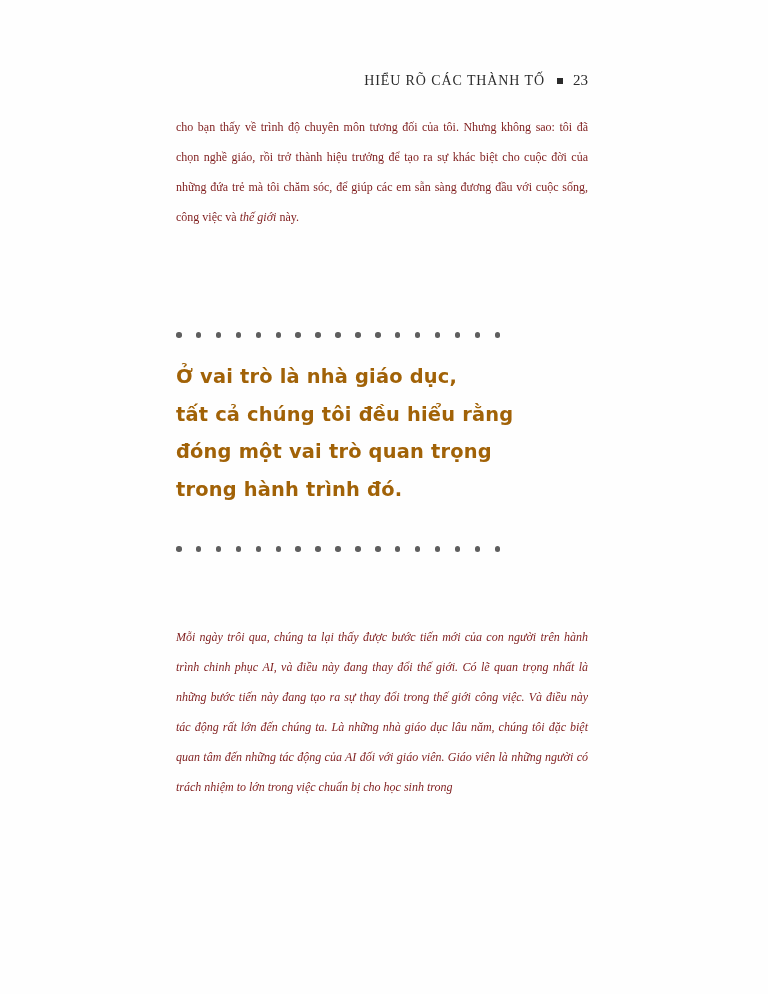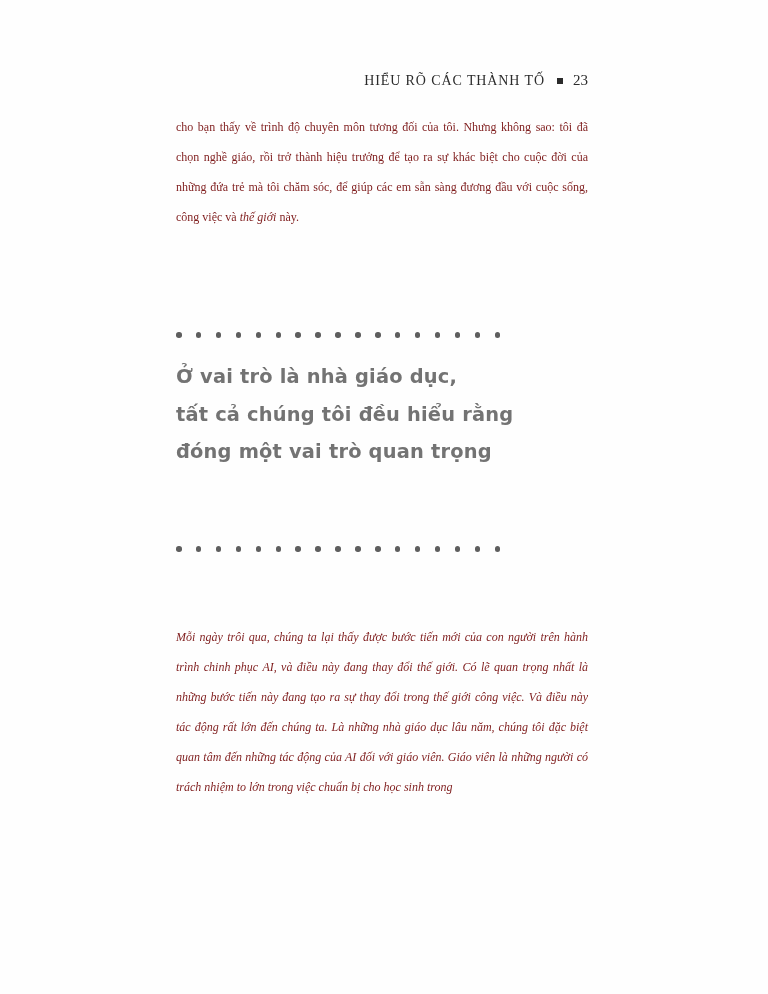--- a/index.html
+++ b/index.html
@@ -100,21 +100,21 @@
   .pull-quote {
     position: absolute;
     left: 176px;
     top: 358px;
     width: 420px;
     font-family: "DejaVu Sans", sans-serif;
     font-weight: bold;
     font-size: 19.4px;
     line-height: 37.5px;
     letter-spacing: 0.2px;
-    color: #737373;
+    color: #a16207;
   }
   .pull-quote .pq-line {
     display: block;
     white-space: nowrap;
   }
 </style>
 </head>
 <body>
 
 <div class="page">
@@ -144,20 +144,21 @@
     <span class="dot"></span>
     <span class="dot"></span>
     <span class="dot"></span>
     <span class="dot"></span>
   </div>
 
   <div class="pull-quote">
     <span class="pq-line">Ở vai trò là nhà giáo dục,</span>
     <span class="pq-line">tất cả chúng tôi đều hiểu rằng</span>
     <span class="pq-line">đóng một vai trò quan trọng</span>
+    <span class="pq-line">trong hành trình đó.</span>
   </div>
 
   <div class="dot-rule" id="rule-bottom">
     <span class="dot"></span>
     <span class="dot"></span>
     <span class="dot"></span>
     <span class="dot"></span>
     <span class="dot"></span>
     <span class="dot"></span>
     <span class="dot"></span>

